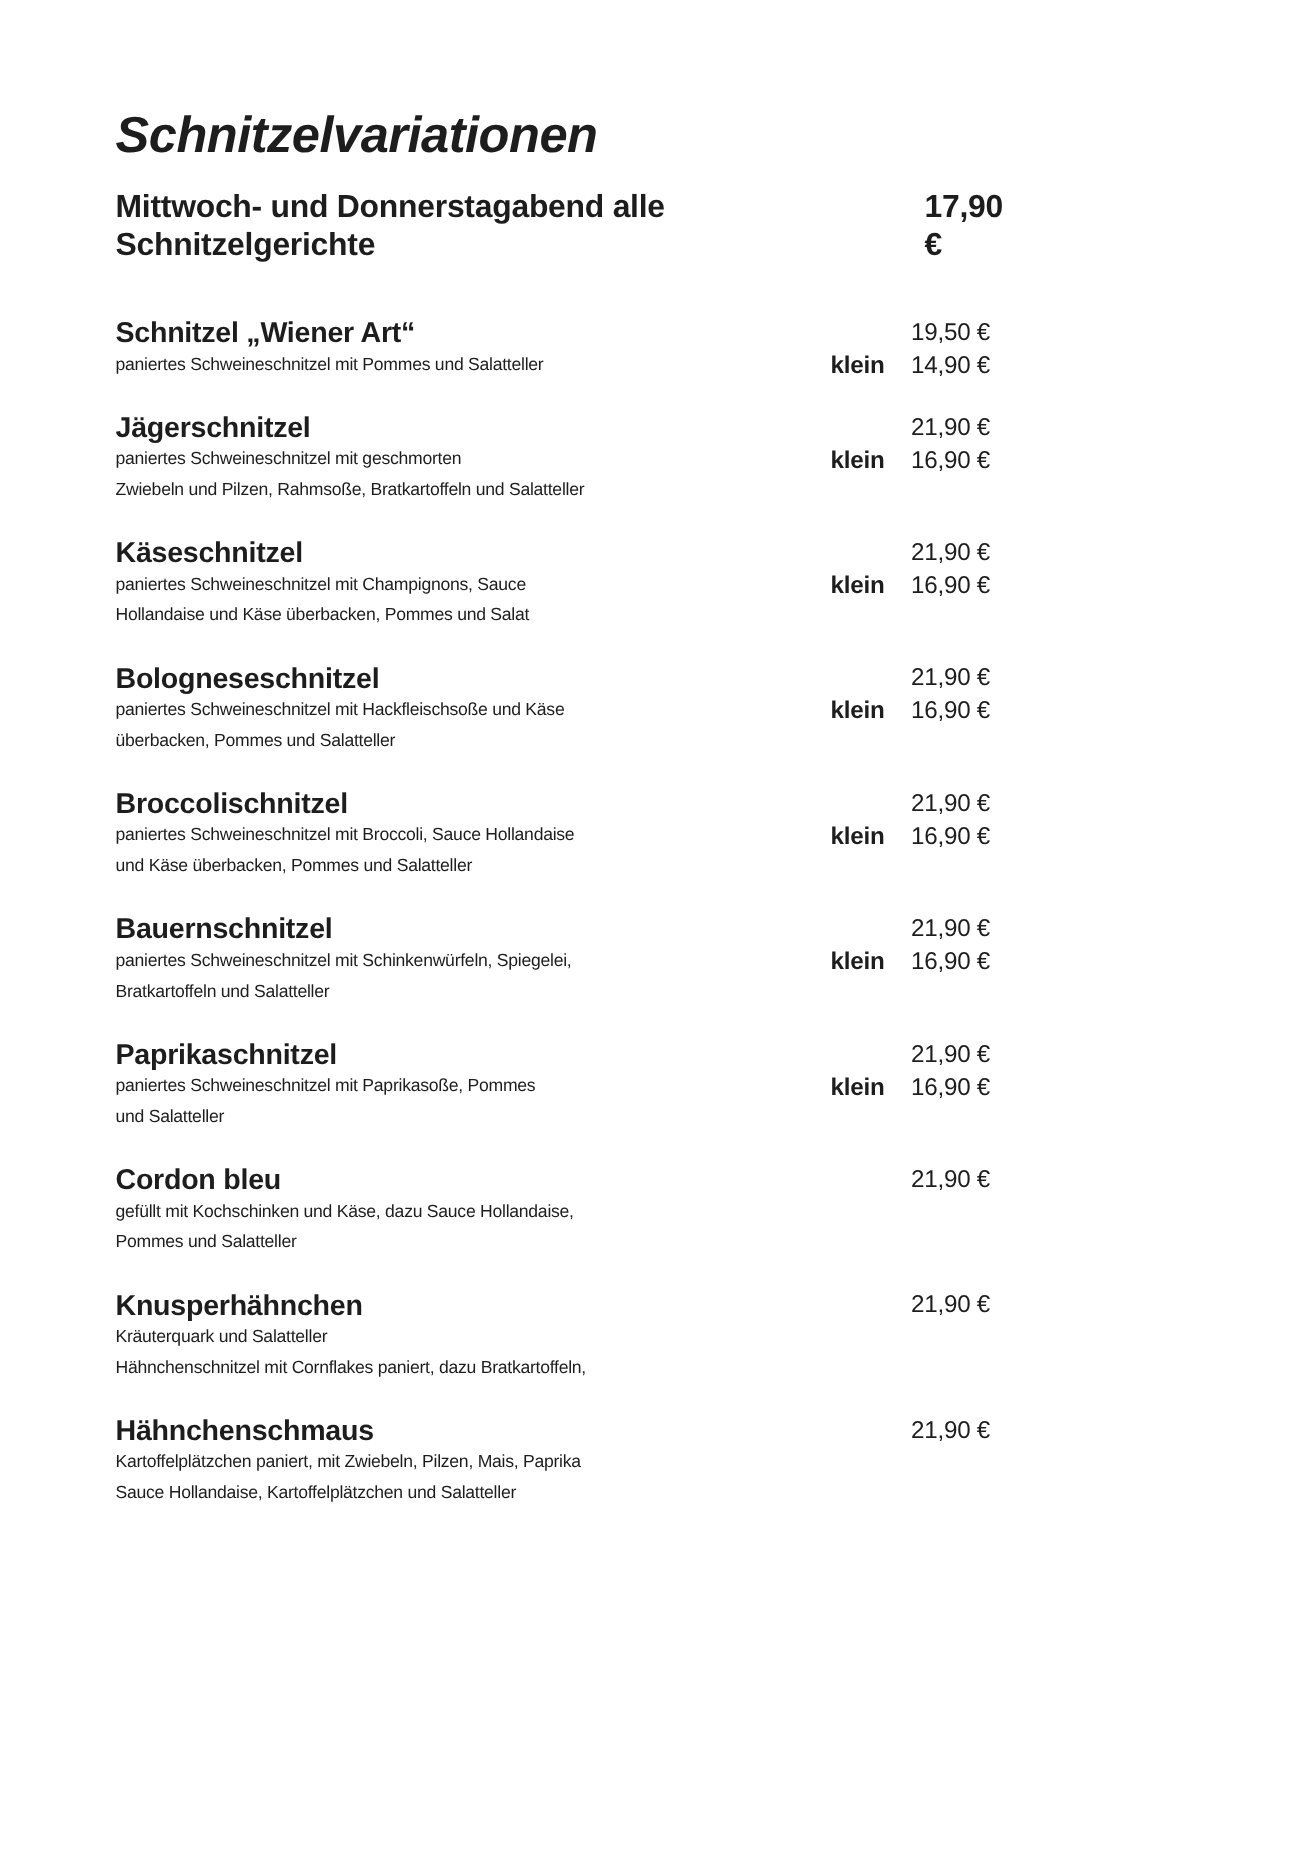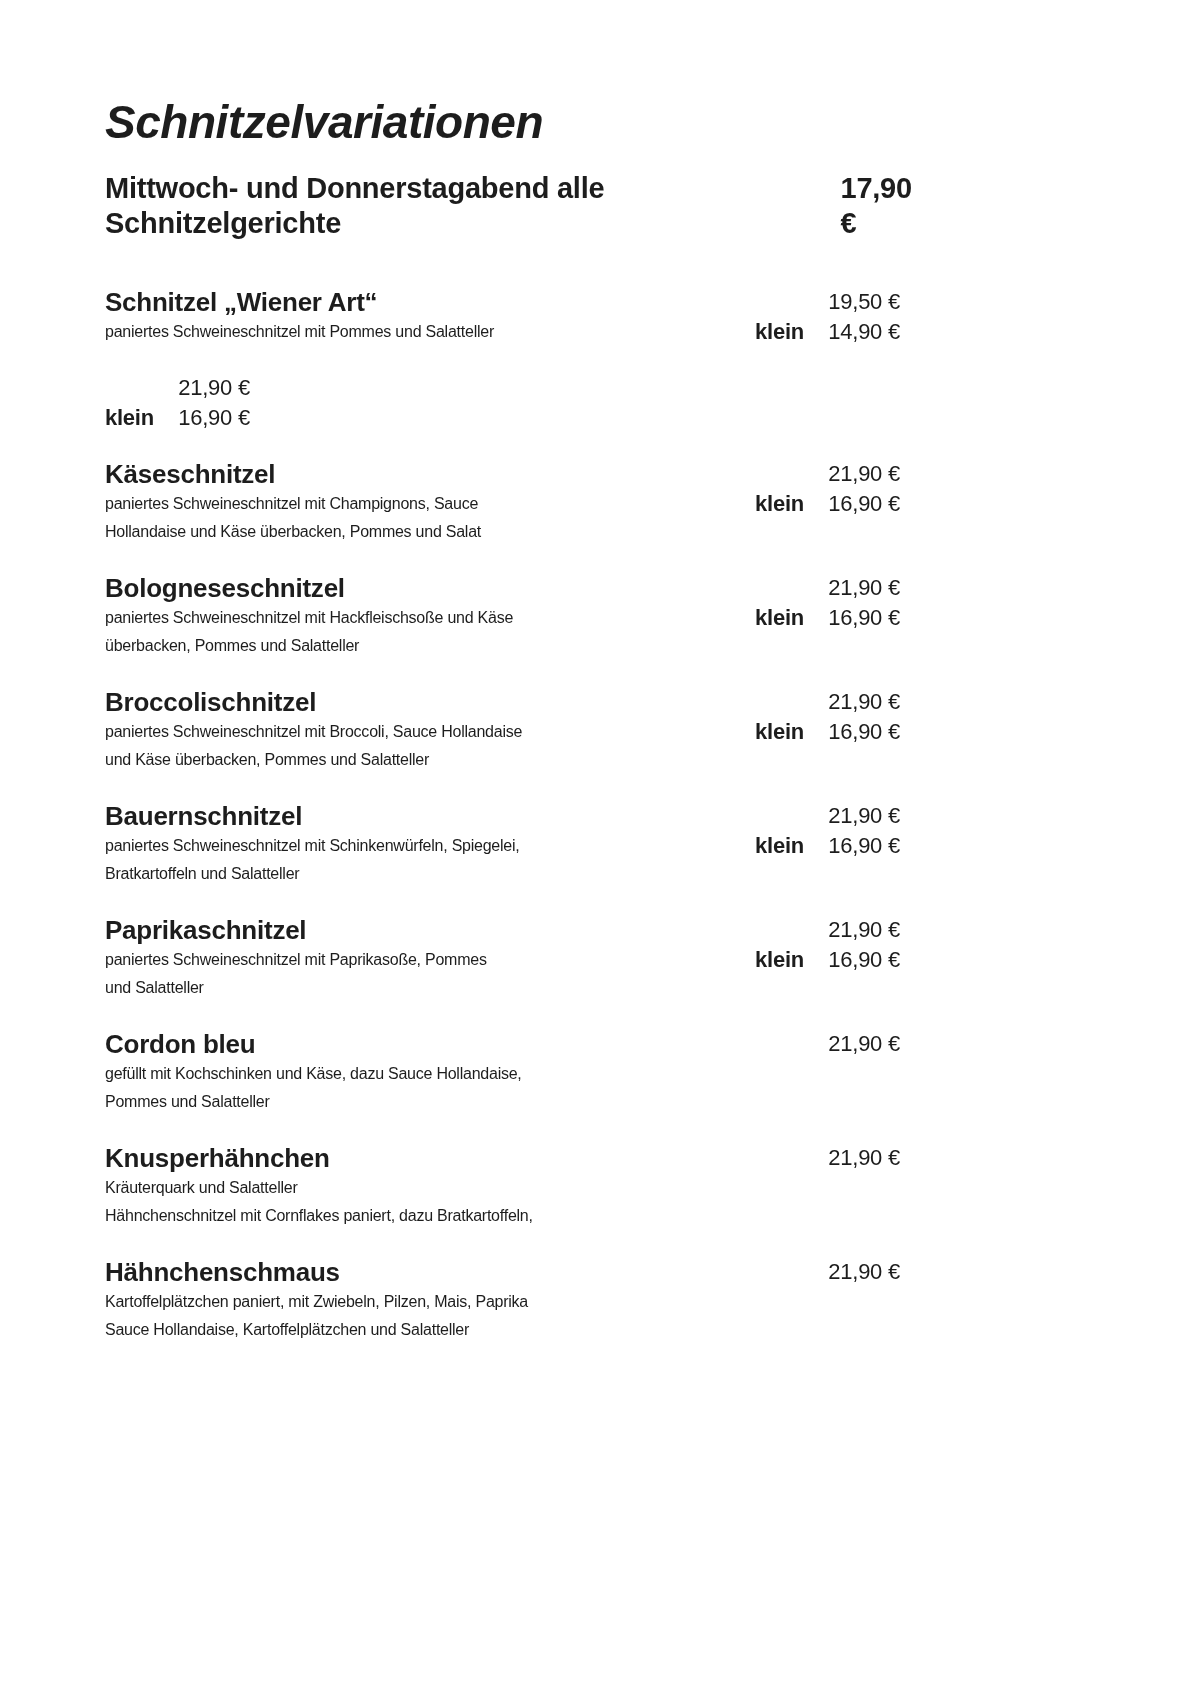--- a/index.html
+++ b/index.html
@@ -33,21 +33,21 @@
     justify-content: space-between;
     align-items: baseline;
     font-size: 29px;
     font-weight: 700;
     line-height: 1.2;
     margin: 0 0 46px 0;
     gap: 28px;
   }
   .item {
     display: flex;
-    justify-content: space-between;
+    justify-content: flex-end;
     align-items: flex-start;
     margin: 0 0 26px 0;
     padding-right: 31px;
   }
   .item .left {
     flex: 1 1 auto;
     min-width: 0;
   }
   .item-name {
     margin: 0;
@@ -105,20 +105,25 @@
         <h3 class="item-name">Schnitzel „Wiener Art“</h3>
         <p class="desc">paniertes Schweineschnitzel mit Pommes und Salatteller</p>
       </div>
       <div class="right">
         <div class="price-line main"><span class="price">19,50 €</span></div>
         <div class="price-line small"><span class="klein">klein</span><span class="price">14,90 €</span></div>
       </div>
     </section>
 
     <section class="item">
+      <div class="left">
+        <h3 class="item-name">Jägerschnitzel</h3>
+        <p class="desc">paniertes Schweineschnitzel mit geschmorten</p>
+        <p class="desc">Zwiebeln und Pilzen, Rahmsoße, Bratkartoffeln und Salatteller</p>
+      </div>
       <div class="right">
         <div class="price-line main"><span class="price">21,90 €</span></div>
         <div class="price-line small"><span class="klein">klein</span><span class="price">16,90 €</span></div>
       </div>
     </section>
 
     <section class="item">
       <div class="left">
         <h3 class="item-name">Käseschnitzel</h3>
         <p class="desc">paniertes Schweineschnitzel mit Champignons, Sauce</p>

